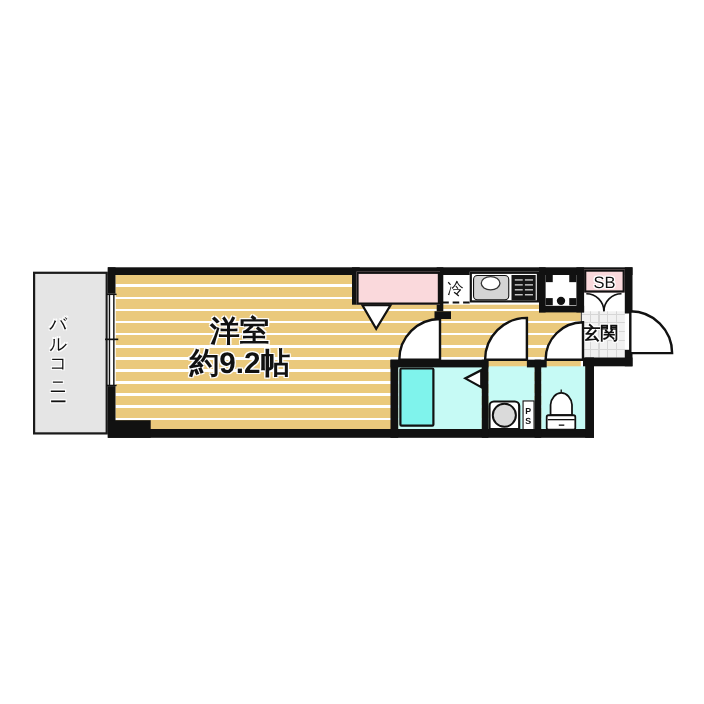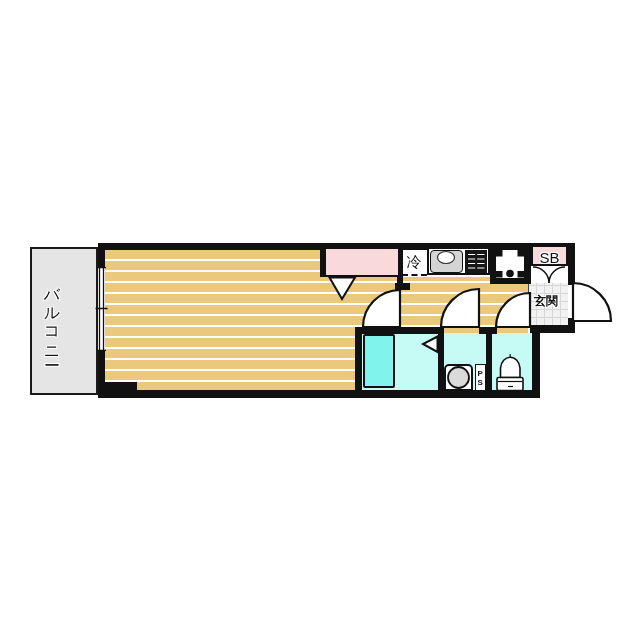--- a/index.html
+++ b/index.html
@@ -76,21 +76,23 @@
   <div class="label center" style="left:401px;top:253px;width:26px;font-size:15px;">冷</div>
   <div class="abs" style="left:402px;top:274px;width:25px;height:0;border-top:2px dashed #111;"></div>
 
   <div class="abs" style="left:427px;top:247px;width:63px;height:28px;background:#fff;border:2px solid #111;"></div>
   <div class="abs" style="left:430px;top:250px;width:33px;height:23px;background:var(--appliance-gray);border:1.5px solid #111;border-radius:4px;"></div>
   <div class="abs" style="left:465px;top:250px;width:22px;height:23px;background:#161616;"></div>
 
   <div class="abs" style="left:531px;top:245px;width:37px;height:21px;background:var(--closet-pink);border:2px solid #111;"></div>
   <div class="label center" style="left:531px;top:249px;width:37px;font-size:15px;">SB</div>
 
-  <div class="label center" style="left:528px;top:293px;width:36px;font-size:12px;font-weight:bold;">玄関</div>
+  <div class="label center" style="left:128px;top:283px;width:180px;font-size:27px;font-weight:bold;">洋室</div>
+  <div class="label center" style="left:128px;top:312px;width:180px;font-size:27px;font-weight:bold;">約9.2帖</div>
+  <div class="label center" style="left:528px;top:293px;width:36px;font-size:16px;font-weight:bold;">玄関</div>
 
   <svg width="640" height="640" viewBox="0 0 640 640">
 
     <g>
       <rect x="98" y="267" width="7" height="84" fill="#fff"></rect>
       <line x1="99.5" y1="267" x2="99.5" y2="351" stroke="#111" stroke-width="1.3"></line>
       <line x1="103.5" y1="267" x2="103.5" y2="351" stroke="#111" stroke-width="1.3"></line>
       <line x1="97" y1="267.6" x2="106" y2="267.6" stroke="#111" stroke-width="1.3"></line>
       <line x1="97" y1="350.4" x2="106" y2="350.4" stroke="#111" stroke-width="1.3"></line>
       <line x1="95.5" y1="308.5" x2="107.5" y2="308.5" stroke="#111" stroke-width="1.5"></line>

